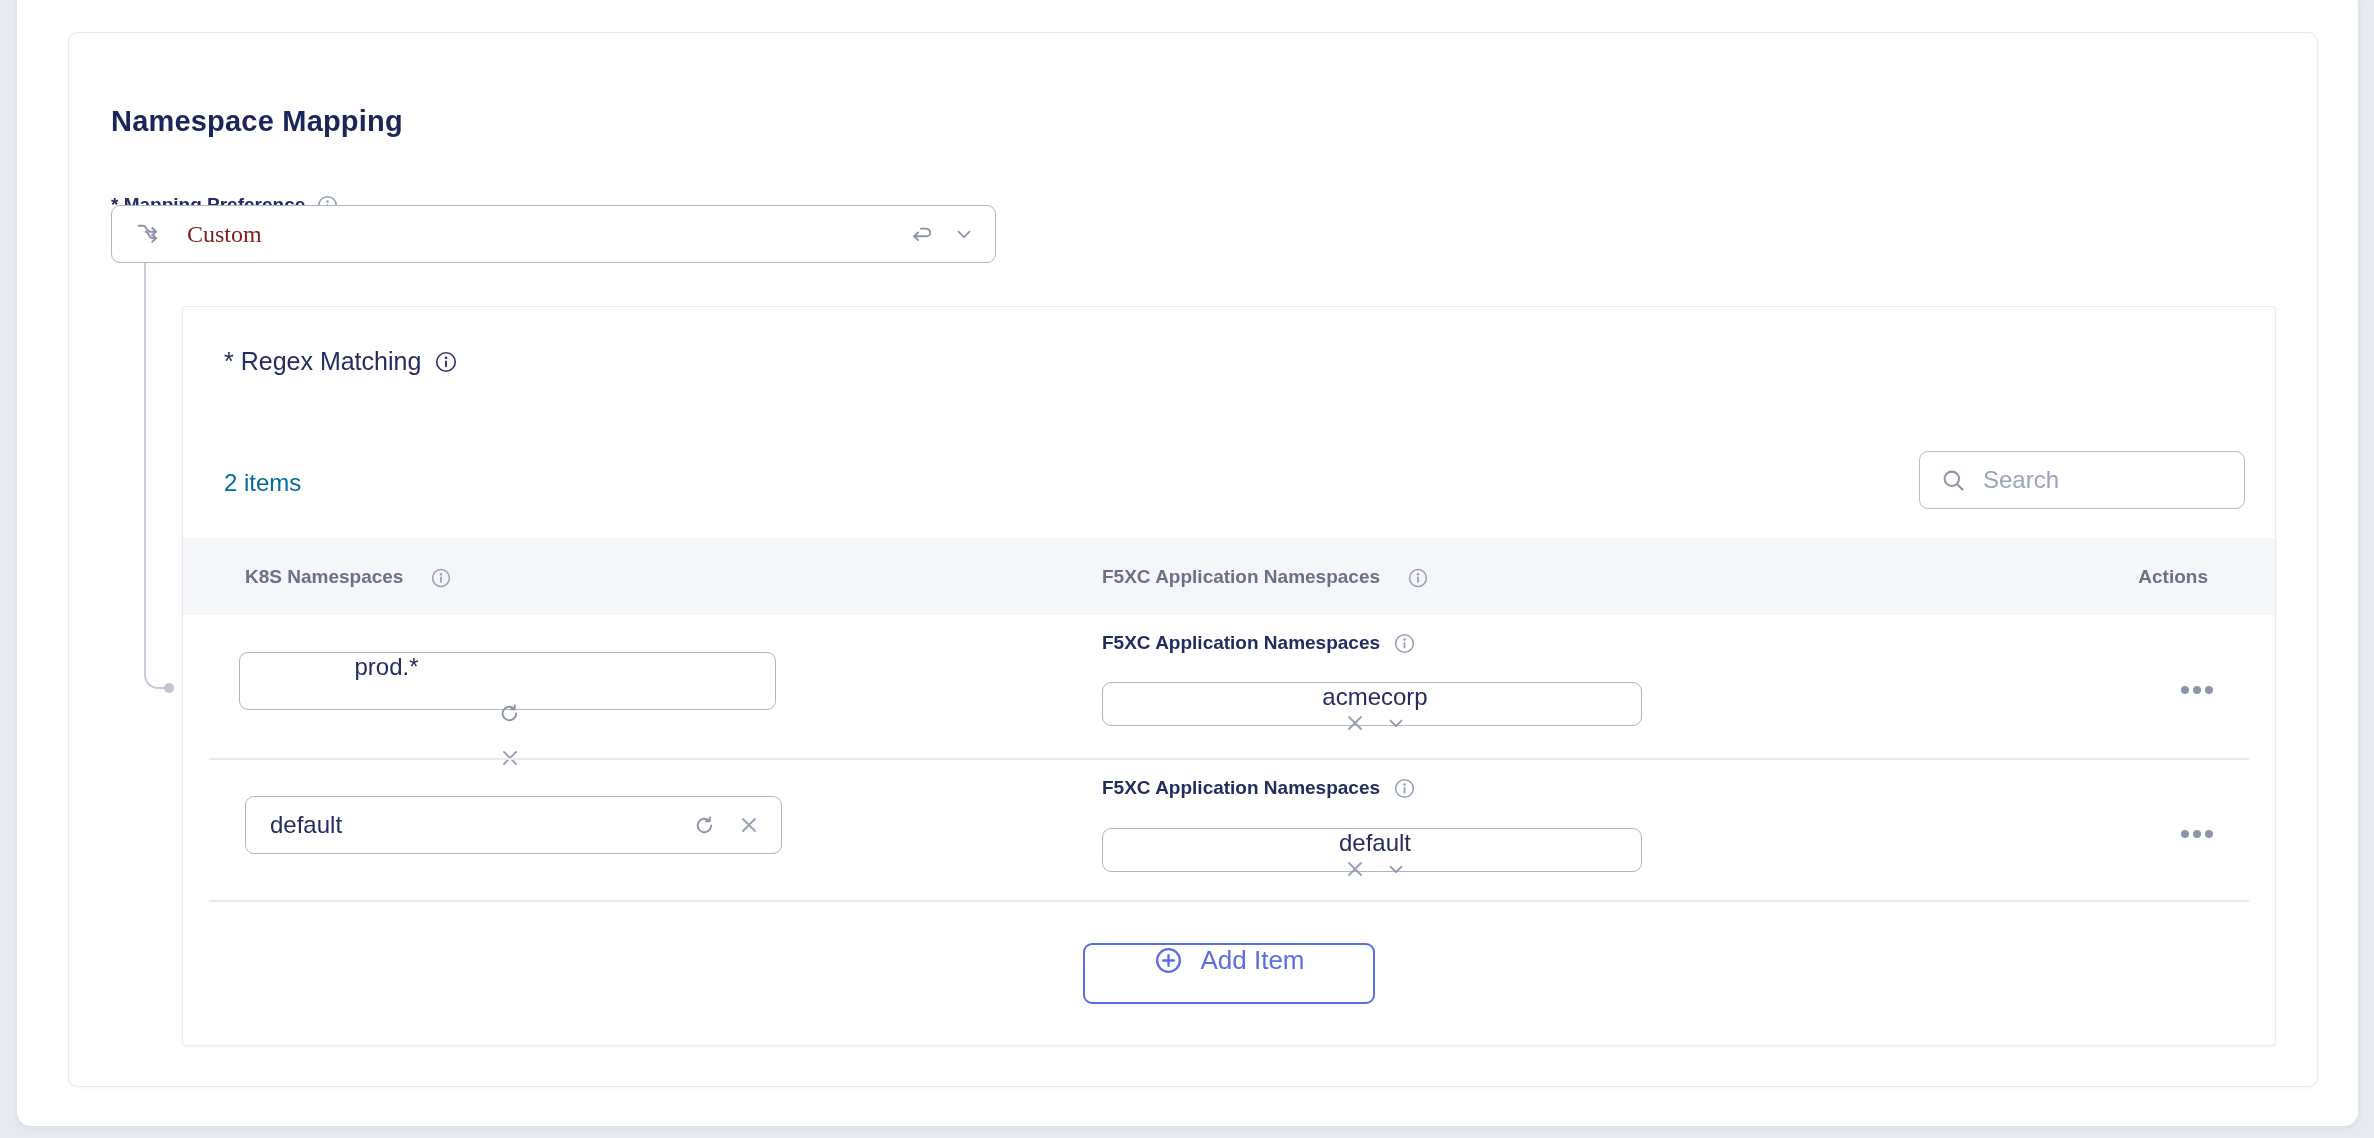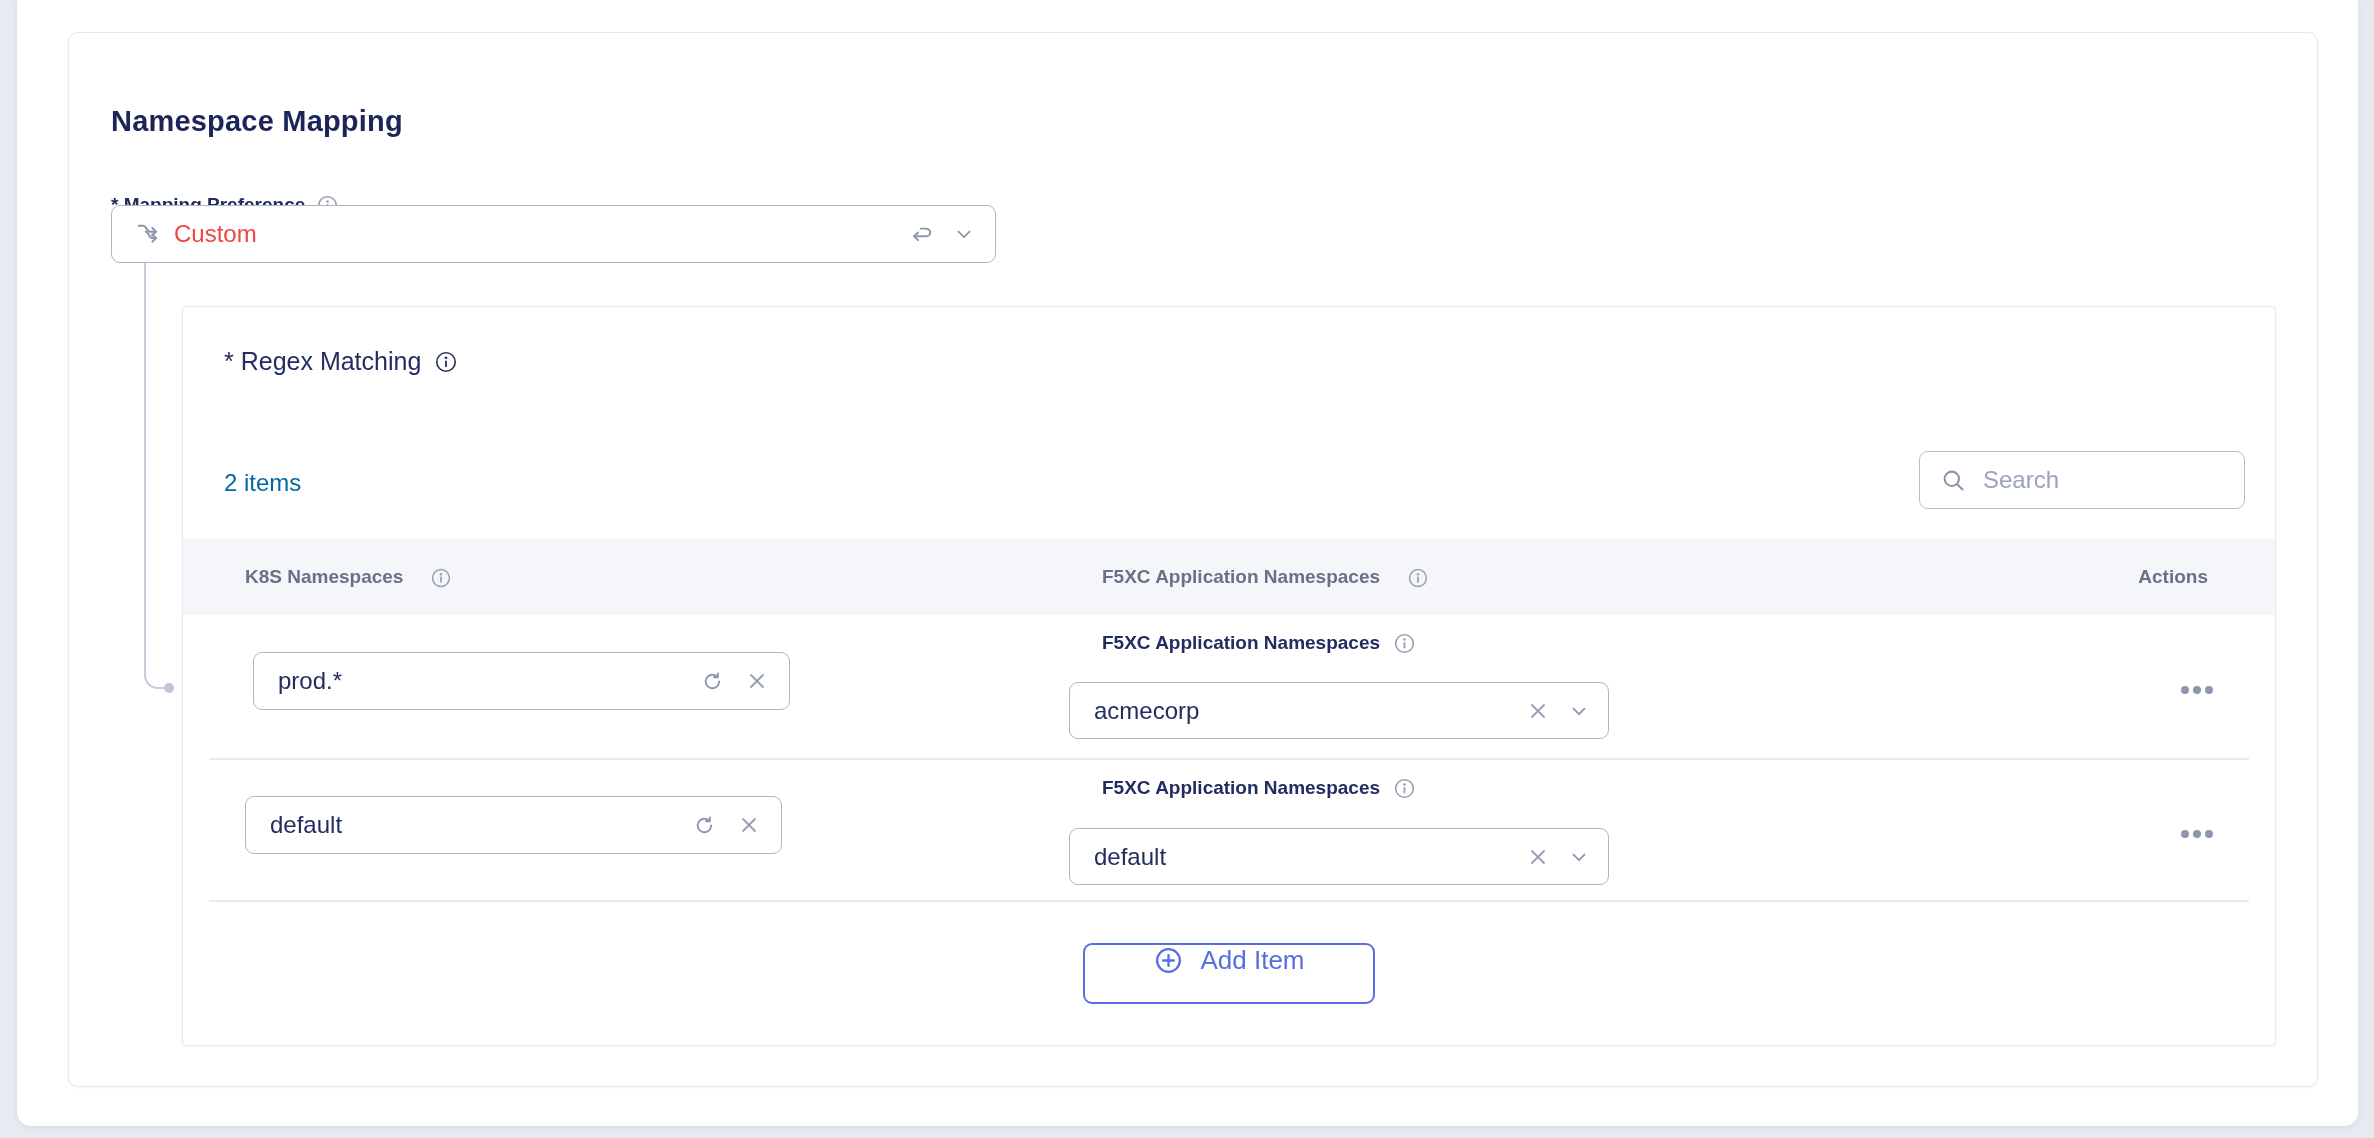--- a/index.html
+++ b/index.html
@@ -33,21 +33,21 @@
   .icon svg { display:block; }
   .i-gray { color:#979fb4; }
   .i-dark { color:#2a3566; }
   .i-mid  { color:#8d95ab; }
 
   .custom-select {
     position:absolute; left:42px; top:172px; width:885px; height:58px;
     border:1.5px solid #aeb5c9; border-radius:9px; background:#fff;
     display:flex; align-items:center; padding:0 20px 0 22px; cursor:pointer;
   }
-  .custom-select .val { flex:1; margin-left:12px; font-size:24px; color:#ef4444; }
+  .custom-select .val { flex:1; margin-left:25px; font-size:24px; color:#7f1d1d;font-family:Liberation Serif, serif; }
   .custom-select .right-icons { display:flex; align-items:center; gap:18px; }
 
   .connector {
     position:absolute; left:75px; top:230px; width:24px; height:426px;
     border-left:2px solid #c7ccdb; border-bottom:2px solid #c7ccdb;
     border-bottom-left-radius:14px;
   }
   .connector .dot {
     position:absolute; right:-6px; bottom:-6px; width:10px; height:10px;
     border-radius:50%; background:#bfc5d4;
@@ -96,23 +96,23 @@
     font-family:"Liberation Sans", sans-serif; background:transparent; min-width:0;
   }
   .tf .icon, .sel .icon { cursor:pointer; }
 
   .row-label {
     position:absolute; left:919px;
     display:flex; align-items:center; gap:14px;
     font-size:19px; font-weight:700; color:#222c5e;
   }
   .sel {
-    position:absolute; left:886px; height:57px; width:540px;
+    position:absolute; left:919px; height:44px; width:540px;
     border:1.5px solid #aeb5c9; border-radius:9px; background:#fff;
-    display:flex; align-items:center; padding:0 18px 0 24px; cursor:pointer;
+    display:flex; align-items:center; padding:0 18px 0 24px; cursor:pointer;flex-direction:column;
   }
   .sel .val { flex:1; font-size:24px; color:#232d5f; }
   .sel .right-icons { display:flex; align-items:center; gap:18px; }
 
   .ellipsis-btn {
     position:absolute; right:50px; width:56px; height:40px;
     display:flex; align-items:center; justify-content:center;
     background:none; border:none; cursor:pointer; color:#8e96ac;
   }
   .divider { position:absolute; left:26px; right:26px; height:2px; background:#e7eaf4; }
@@ -219,21 +219,21 @@
                 <rect x="9.12" y="8.6" width="1.76" height="6.1" rx="0.88" fill="currentColor"></rect>
               </svg>
           </span>
         </span>
         <span class="th th-actions">
           <span>Actions</span>
         </span>
       </div>
 
       <div>
-        <div class="tf" style="left:70px; top:345px;">
+        <div class="tf" style="left:56px; top:345px;flex-direction:column;">
           <input type="text" value="prod.*" style="">
           <span class="icon i-mid">
             <svg width="25" height="25" viewBox="0 0 24 24" fill="none" stroke="currentColor" stroke-width="1.8" stroke-linecap="round" stroke-linejoin="round">
                 <path d="M18.4 12a6.5 6.5 0 1 1-2-4.7"></path>
                 <path d="M17.1 4.2v3.7h-3.7"></path>
               </svg>
           </span>
           <span class="icon i-gray">
             <svg width="24" height="24" viewBox="0 0 24 24" fill="none" stroke="currentColor" stroke-width="1.8" stroke-linecap="round">
                 <path d="M6 6l12 12M18 6L6 18"></path>

